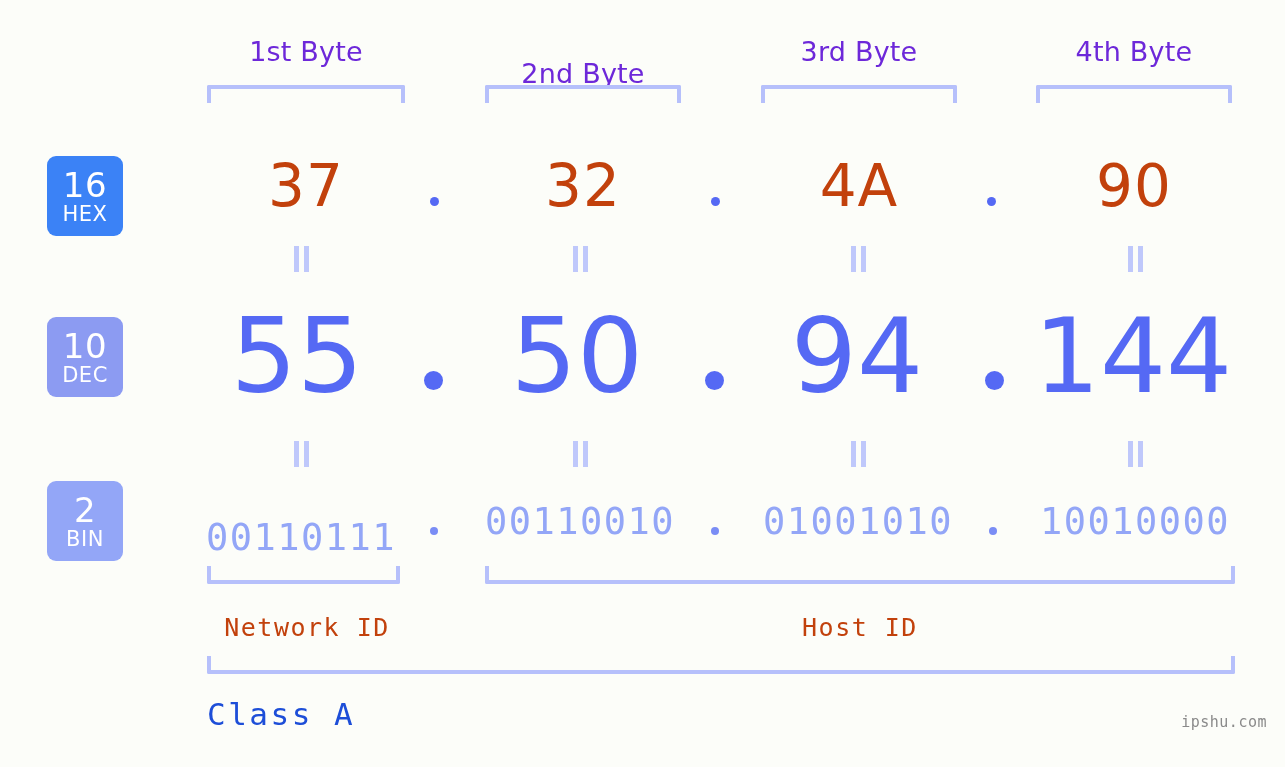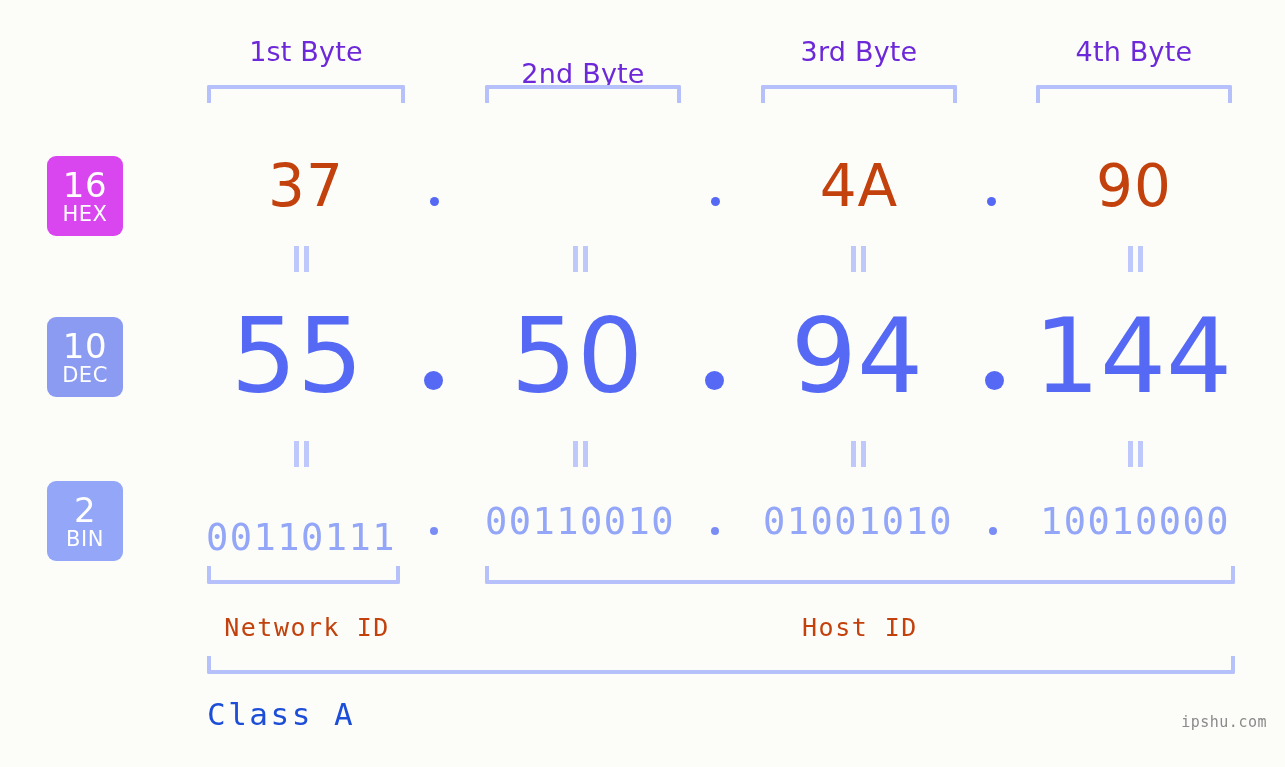--- a/index.html
+++ b/index.html
@@ -65,21 +65,21 @@
     font-size: 34px;
     font-weight: 400;
     letter-spacing: 0.5px;
   }
   .badge .nm {
     font-size: 21px;
     font-weight: 400;
     margin-top: 2px;
     letter-spacing: 0.5px;
   }
-  #badge-hex { background: #d946ef; top: 156px; left: 47px; }
+  #badge-hex { background: #3b82f6; top: 156px; left: 47px; }
   #badge-dec { background: #8c9bf2; top: 317px; left: 47px; }
   #badge-bin { background: #93a6f7; top: 481px; left: 47px; }
 
   
   .cell {
     position: absolute;
     text-align: center;
     white-space: nowrap;
   }
   .hex-val {
@@ -180,20 +180,21 @@
     <span class="num">10</span>
     <span class="nm">DEC</span>
   </div>
   <div class="badge" id="badge-bin">
     <span class="num">2</span>
     <span class="nm">BIN</span>
   </div>
 
   <div class="cell hex-val" style="left:207px; top:152px; width:198px;">37</div>
   <div class="dot hex-dot" style="left:430px; top:197px;"></div>
+  <div class="cell hex-val" style="left:485px; top:152px; width:196px;">32</div>
   <div class="dot hex-dot" style="left:711px; top:197px;"></div>
   <div class="cell hex-val" style="left:761px; top:152px; width:196px;">4A</div>
   <div class="dot hex-dot" style="left:987px; top:197px;"></div>
   <div class="cell hex-val" style="left:1036px; top:152px; width:196px;">90</div>
 
   <div class="eq" style="left:293px; top:246px;">
       <i class="a"></i>
       <i class="b"></i>
     </div>
   <div class="eq" style="left:572px; top:246px;">

